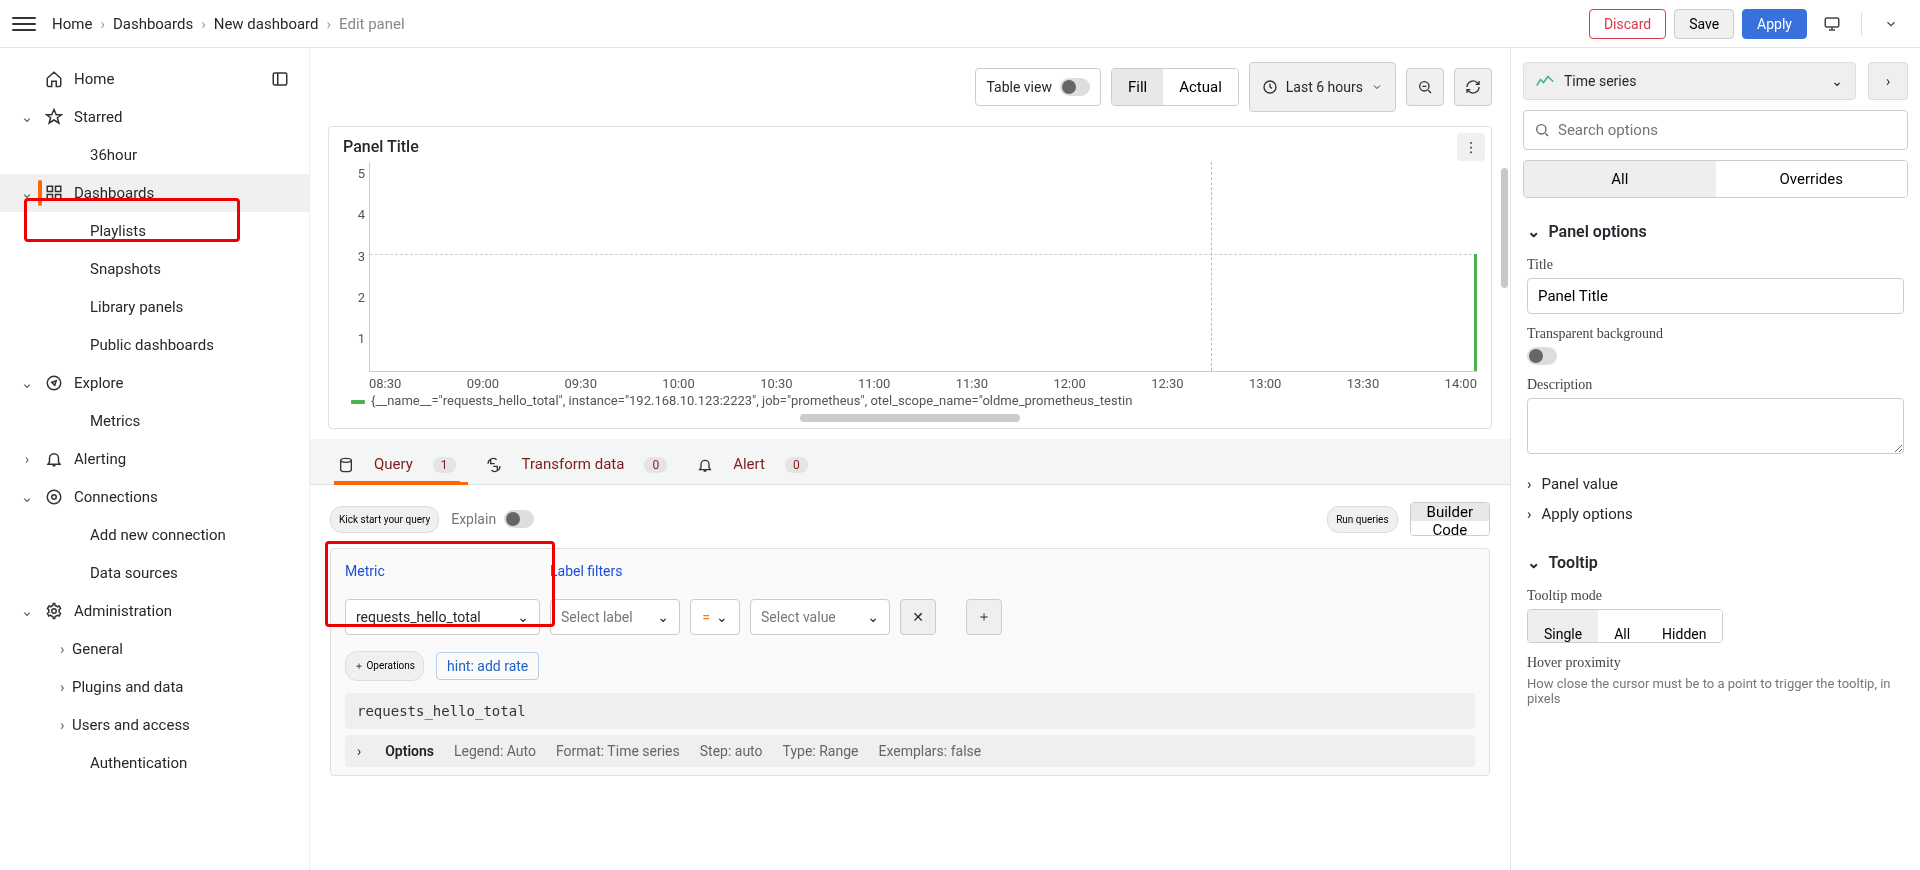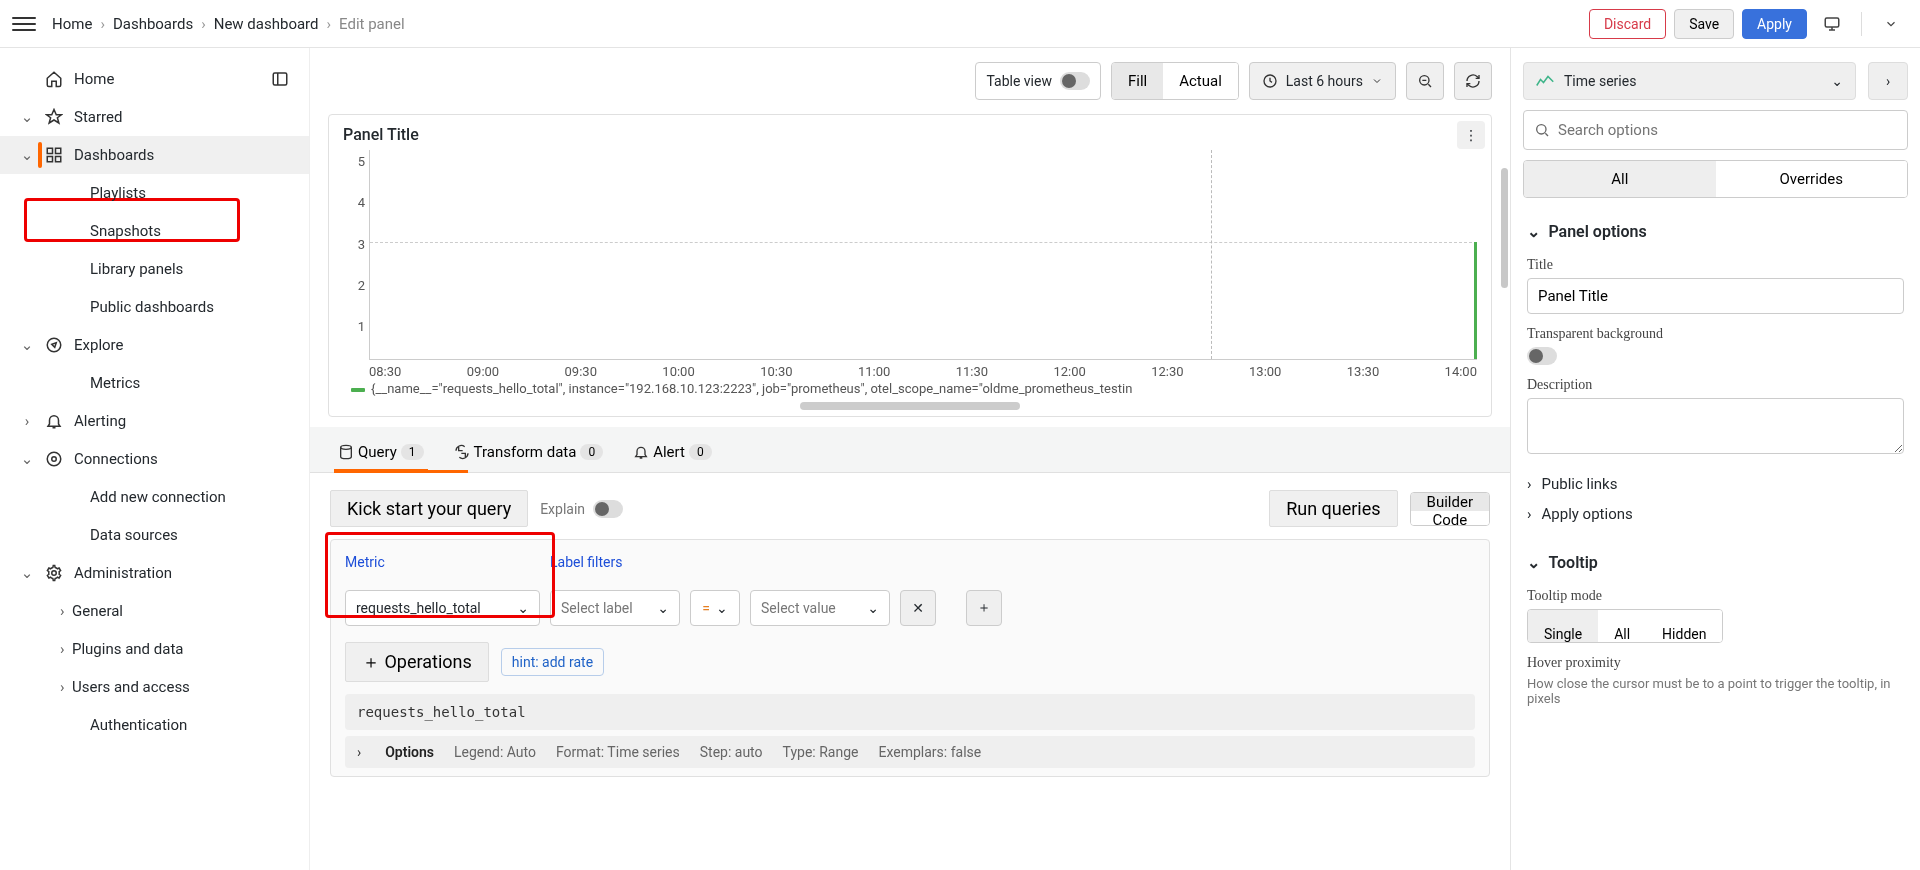--- a/index.html
+++ b/index.html
@@ -32,42 +32,42 @@
 .red-box{ position:absolute; border:3px solid #e00; border-radius:4px; pointer-events:none;}
 .collapse-icon{ margin-left:auto; margin-right:8px;}
 .center{ flex:1; display:flex; flex-direction:column; min-width:0; padding:0; }
 .toolbar{ display:flex; align-items:center; gap:10px; padding:14px 18px 10px 18px; justify-content:flex-end;}
 .toggle-group{ display:flex; align-items:center; border:1px solid #ccc; border-radius:4px; background:#fff; height:38px; padding:0 10px; gap:8px;}
 .switch{ width:30px; height:18px; border-radius:9px; background:#ddd; position:relative;}
 .switch::after{ content:""; position:absolute; width:14px; height:14px; background:#666; border-radius:50%; top:2px; left:2px;}
 .seg{ display:flex; border:1px solid #ccc; border-radius:4px; overflow:hidden; height:38px;}
 .seg button{ border:none; background:#fff; padding:0 16px; cursor:pointer; font-size:15px;}
 .seg button.active{ background:#e8e8e8;}
-.timerange{ display:flex; align-items:center; gap:8px; border:1px solid #ccc; background:#f0f0f0; border-radius:4px; height:38px; padding:0 12px; cursor:pointer;}
+.timerange{ display:flex; align-items:center; gap:8px; border:1px solid #ccc; background:#f0f0f0; border-radius:4px; height:50px; padding:0 12px; cursor:pointer;}
 .sq-btn{ width:38px; height:38px; border:1px solid #ccc; background:#f0f0f0; border-radius:4px; display:flex; align-items:center; justify-content:center; cursor:pointer;}
 .panel-preview{ margin:4px 18px 10px 18px; background:#fff; border:1px solid #e0e0e0; border-radius:4px; padding:10px 14px 6px 14px; position:relative;}
 .panel-title{ font-size:16px; font-weight:500; margin-bottom:6px;}
 .panel-menu{ position:absolute; top:6px; right:6px; width:28px; height:28px; background:#f0f0f0; border-radius:4px; display:flex; align-items:center; justify-content:center; cursor:pointer;}
 .chart{ height:210px; position:relative; display:flex;}
 .yaxis{ width:26px; display:flex; flex-direction:column; justify-content:space-between; padding:4px 4px 26px 0; text-align:right; font-size:13px; color:#555;}
 .plot{ flex:1; position:relative; border-left:1px solid #ccc; border-bottom:1px solid #ccc;}
 .gridline{ position:absolute; left:0; right:0; border-top:1px dashed #ccc;}
 .vline{ position:absolute; top:0; bottom:0; border-left:1px dashed #bbb;}
 .dataline{ position:absolute; right:0; top:44%; bottom:0; width:3px; background:#4caf50;}
 .xaxis{ display:flex; justify-content:space-between; padding:4px 0 0 26px; font-size:13px; color:#555;}
 .legend{ font-size:13px; color:#555; padding:2px 0 0 8px; white-space:nowrap; overflow:hidden;}
 .legend .swatch{ display:inline-block; width:14px; height:4px; background:#4caf50; border-radius:1px; margin-right:6px; vertical-align:middle;}
 .hscroll{ width:220px; height:8px; background:#ccc; border-radius:4px; margin:6px auto 0 auto;}
 .tabs{ display:flex; align-items:center; gap:22px; padding:8px 24px 0 24px; border-bottom:1px solid #e0e0e0; background:#f4f5f5; position:relative;}
-.tab{ display:flex; align-items:center; gap:4px; padding:8px 4px; cursor:pointer; font-size:15px; color:#000000;}
+.tab{ display:flex; align-items:flex-end; gap:20px; padding:8px 4px; cursor:pointer; font-size:15px; color:#7f1d1d;}
 .tab .badge{ background:#e4e4e4; border-radius:10px; padding:1px 8px; font-size:12px;}
 .tab.active{ border-bottom:3px solid #f60;}
 .query-body{ padding:14px 20px; overflow-y:auto; flex:1;}
 .query-row{ display:flex; align-items:center; gap:12px; margin-bottom:12px;}
-.btn-light{ padding:7px 16px; background:#f0f0f0; border:1px solid #ddd; border-radius:2px; cursor:pointer; font-size:18px;}
+.btn-light{ padding:7px 8px; background:#f0f0f0; border:1px solid #ddd; border-radius:12px; cursor:pointer; font-size:10px;}
 .builder-card{ border:1px solid #e0e0e0; background:#fafafa; border-radius:4px; padding:14px 14px 8px 14px; position:relative;}
 .field-label{ font-size:14px; color:#1d4ed8; margin-bottom:20px;}
 .select-like{ display:flex; align-items:center; justify-content:space-between; border:1px solid #ccc; background:#fff; border-radius:4px; height:36px; padding:0 10px; cursor:pointer; font-size:14px;}
 .flex-gap{ display:flex; gap:10px; align-items:flex-end;}
 .sq{ width:36px; height:36px; border:1px solid #ccc; background:#efefef; border-radius:4px; display:flex; align-items:center; justify-content:center; cursor:pointer;}
 .hint{ border:1px solid #b7cdea; color:#1f62c7; padding:5px 10px; border-radius:4px; font-size:14px;}
 .code-preview{ background:#efefef; border-radius:4px; padding:10px 12px; font-family:"Menlo",monospace; font-size:14px; color:#333; margin-top:12px;}
 .options-row{ display:flex; align-items:center; gap:20px; background:#efefef; border-radius:4px; padding:8px 12px; margin-top:6px; font-size:14px; color:#666;}
 .options-row .caret{ color:#333; margin-right:4px;}
 .options-row b{ color:#222; font-weight:600;}
@@ -155,20 +155,23 @@
       </div>
       <div class="side-item top">
         <span class="chev">⌄</span>
         <span class="icon">
             <svg width="18" height="18" viewBox="0 0 24 24" fill="none" stroke="#333" stroke-width="2">
               <path d="M12 2l3 7h7l-5.5 4 2 7L12 16l-6.5 4 2-7L2 9h7z"></path>
             </svg>
           </span>
         <span>Starred</span>
       </div>
+      <div class="side-item child">
+          <span>36hour</span>
+        </div>
 
       <div class="side-item top active" style="position:relative;">
         <span class="orange-bar"></span>
         <span class="chev">⌄</span>
         <span class="icon">
             <svg width="18" height="18" viewBox="0 0 24 24" fill="none" stroke="#333" stroke-width="2">
               <rect x="3" y="3" width="7" height="7"></rect>
               <rect x="14" y="3" width="7" height="7"></rect>
               <rect x="3" y="14" width="7" height="7"></rect>
               <rect x="14" y="14" width="7" height="7"></rect>
@@ -448,21 +451,21 @@
         <div class="field">
           <label>Transparent background</label>
           <div class="switch"></div>
         </div>
         <div class="field">
           <label>Description</label>
           <textarea style=""></textarea>
         </div>
         <div class="sub-row">
             <span>›</span>
-            <span>Public links</span>
+            <span>Panel value</span>
           </div>
         <div class="sub-row">
             <span>›</span>
             <span>Apply options</span>
           </div>
       </div>
 
       <div class="section">
         <div class="section-header">
             <span>⌄</span>

